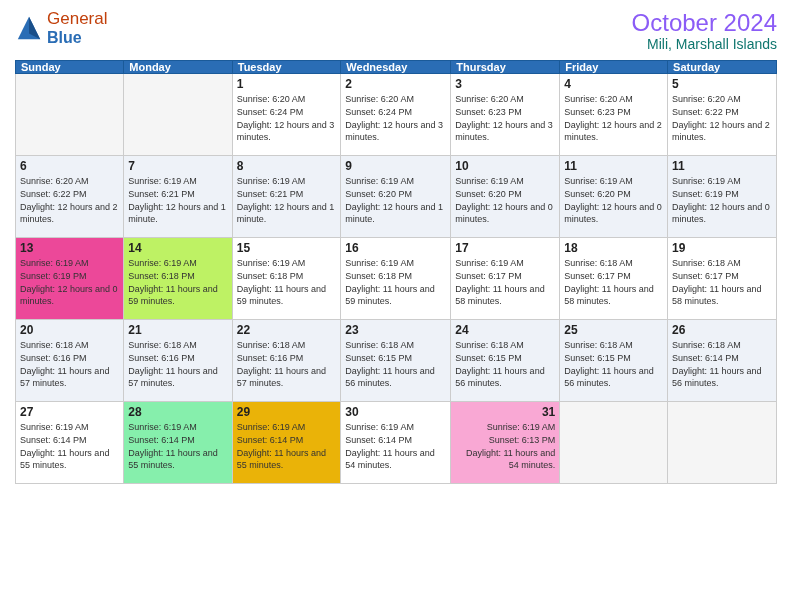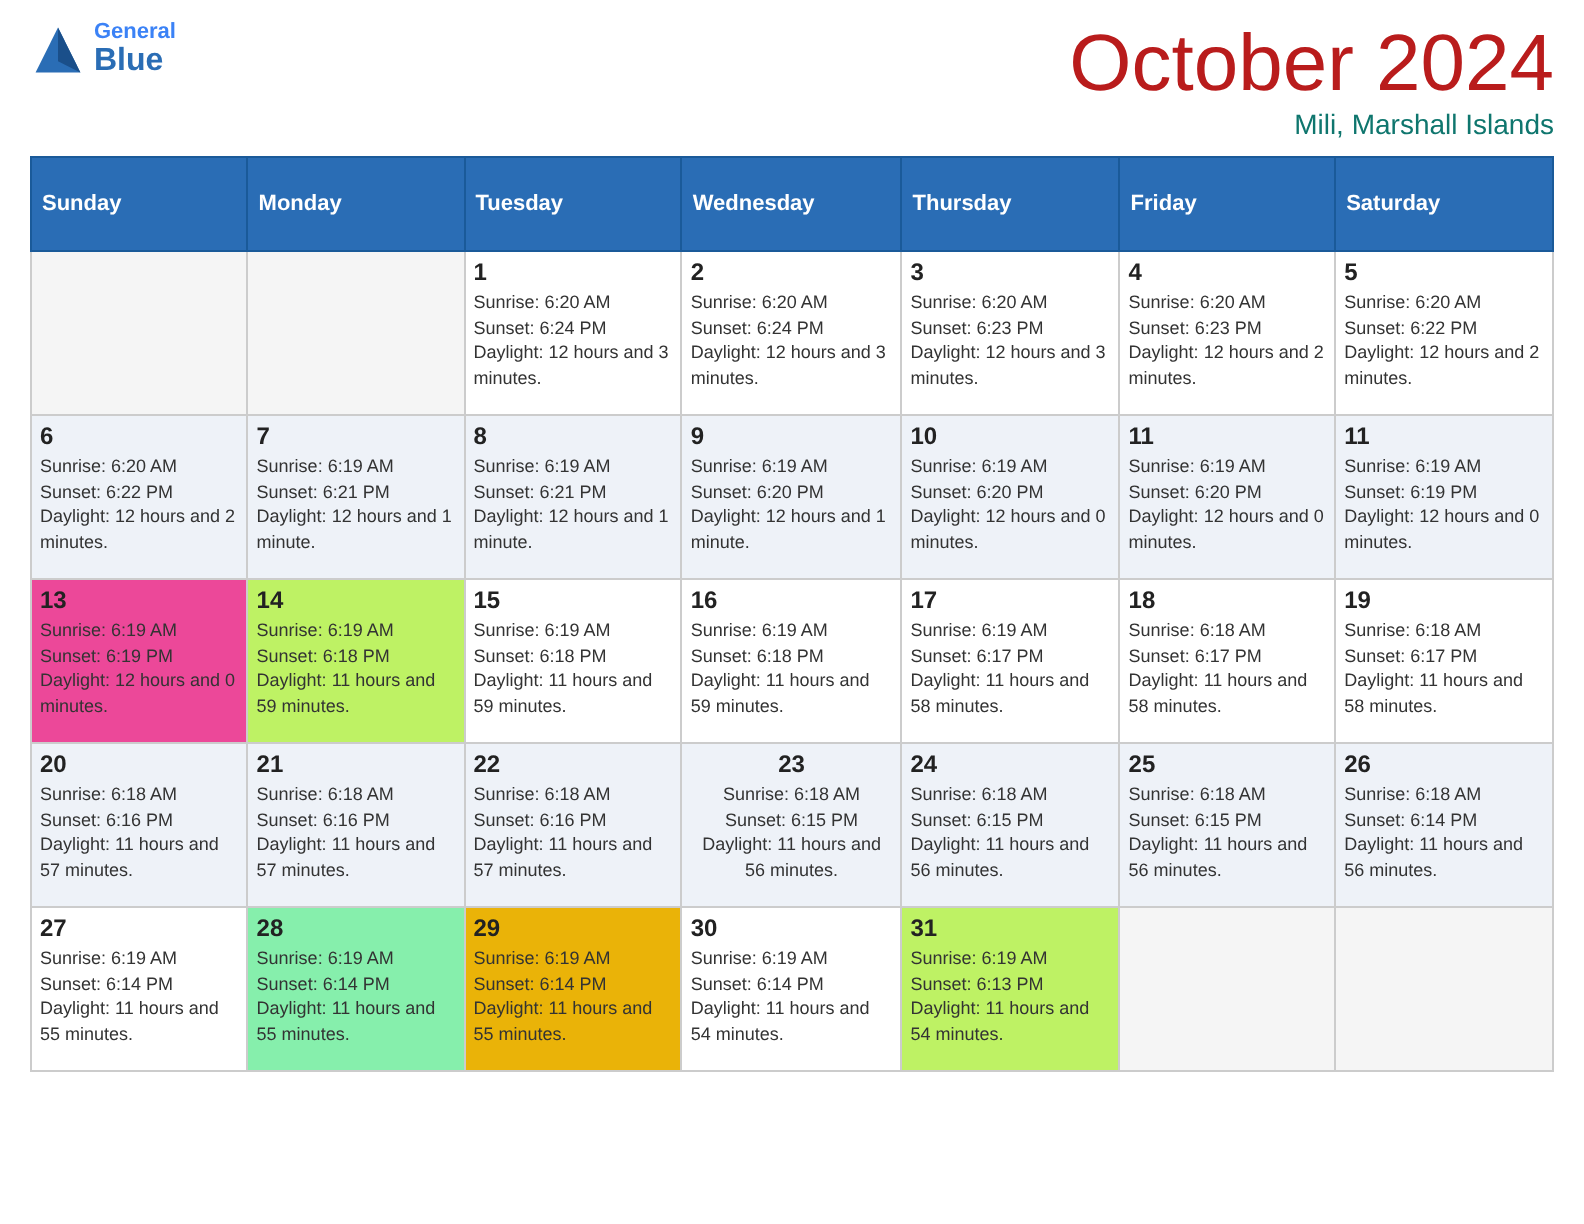--- a/index.html
+++ b/index.html
@@ -26,56 +26,56 @@
       display: flex;
       align-items: center;
       gap: 4px;
     }
     .logo-text {
       display: flex;
       flex-direction: column;
       line-height: 1.1;
     }
     .logo-general {
-      font-size: 11px;
-      font-weight: bold;
-      color: #3b82f6;
+      font-size: 17px;
+      font-weight: normal;
+      color: #c2410c;
     }
     .logo-blue {
       font-size: 16px;
       font-weight: bold;
       color: #2a6db5;
     }
     .logo-icon {
       width: 28px;
       height: 28px;
     }
     .title-block {
       text-align: right;
     }
     .title-month {
-      font-size: 40px;
+      font-size: 24px;
       font-weight: normal;
-      color: #b91c1c;
+      color: #8b5cf6;
       line-height: 1.1;
     }
     .title-location {
       font-size: 14px;
       color: #0f766e;
     }
     .calendar {
       width: 100%;
       border-collapse: collapse;
       font-size: 9.5px;
     }
     .calendar th {
       background: #2a6db5;
       color: #fff;
       text-align: left;
-      padding: 17px 5px;
+      padding: 0 5px;
       font-size: 11px;
       font-weight: bold;
       border: 1px solid #1a5a99;
     }
     .calendar td {
       border: 1px solid #ccc;
       vertical-align: top;
       padding: 3px 4px;
       width: 113px;
       min-height: 80px;
@@ -265,21 +265,21 @@
             <div class="day-info" style="white-space: pre-line;">Sunrise: 6:18 AM
 Sunset: 6:16 PM
 Daylight: 11 hours and 57 minutes.</div>
           </td>
           <td style="background: rgb(238, 242, 248);">
             <span class="day-num">22</span>
             <div class="day-info" style="white-space: pre-line;">Sunrise: 6:18 AM
 Sunset: 6:16 PM
 Daylight: 11 hours and 57 minutes.</div>
           </td>
-          <td style="background: rgb(238, 242, 248); text-align: center;">
+          <td style="background: rgb(238, 242, 248);">
             <span class="day-num">23</span>
             <div class="day-info" style="white-space: pre-line;">Sunrise: 6:18 AM
 Sunset: 6:15 PM
 Daylight: 11 hours and 56 minutes.</div>
           </td>
           <td style="background: rgb(238, 242, 248);">
             <span class="day-num">24</span>
             <div class="day-info" style="white-space: pre-line;">Sunrise: 6:18 AM
 Sunset: 6:15 PM
 Daylight: 11 hours and 56 minutes.</div>
@@ -315,21 +315,21 @@
             <div class="day-info" style="white-space: pre-line;">Sunrise: 6:19 AM
 Sunset: 6:14 PM
 Daylight: 11 hours and 55 minutes.</div>
           </td>
           <td style="background: rgb(255, 255, 255);">
             <span class="day-num">30</span>
             <div class="day-info" style="white-space: pre-line;">Sunrise: 6:19 AM
 Sunset: 6:14 PM
 Daylight: 11 hours and 54 minutes.</div>
           </td>
-          <td style="background: #bef264;">
+          <td style="background: #f9a8d4; text-align: right;">
             <span class="day-num">31</span>
             <div class="day-info" style="white-space: pre-line;">Sunrise: 6:19 AM
 Sunset: 6:13 PM
 Daylight: 11 hours and 54 minutes.</div>
           </td>
           <td class="empty-cell" style="background: rgb(245, 245, 245);"></td>
           <td class="empty-cell" style="background: rgb(245, 245, 245);"></td>
         </tr>
       </tbody>
   </table>

